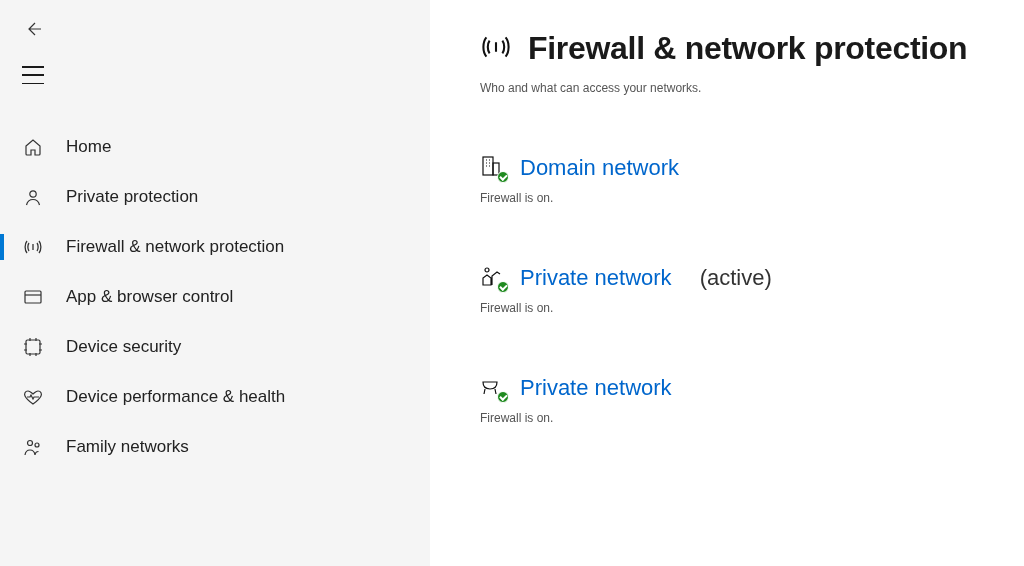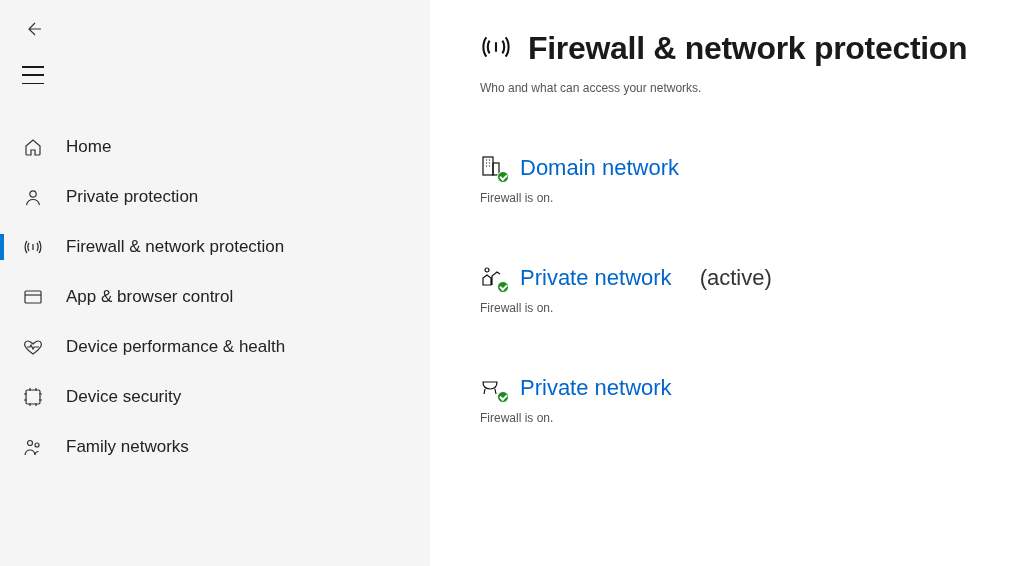--- a/index.html
+++ b/index.html
@@ -129,35 +129,35 @@
             <rect x="2" y="4" width="16" height="12" rx="1"></rect>
             <path d="M2 8h16"></path>
           </svg>
       </span>
       <span>App &amp; browser control</span>
     </div>
 
     <div class="nav-item">
       <span class="nav-icon">
         <svg width="20" height="20" viewBox="0 0 20 20" fill="none" stroke="#333" stroke-width="1.2">
+            <rect x="3" y="3" width="14" height="14" rx="1.5"></rect>
+            <path d="M7 1v3M13 1v3M7 16v3M13 16v3M1 7h3M1 13h3M16 7h3M16 13h3"></path>
+          </svg>
+      </span>
+      <span>Device security</span>
+    </div>
+
+    <div class="nav-item">
+      <span class="nav-icon">
+        <svg width="20" height="20" viewBox="0 0 20 20" fill="none" stroke="#333" stroke-width="1.2">
             <path d="M10 17s-6-4-8-8c-1-2 0-5 3-5 2 0 3 1.5 5 3 2-1.5 3-3 5-3 3 0 4 3 3 5-2 4-8 8-8 8z"></path>
             <path d="M4 10h3l1-2 2 4 1-2h5"></path>
           </svg>
       </span>
       <span>Device performance &amp; health</span>
-    </div>
-
-    <div class="nav-item">
-      <span class="nav-icon">
-        <svg width="20" height="20" viewBox="0 0 20 20" fill="none" stroke="#333" stroke-width="1.2">
-            <rect x="3" y="3" width="14" height="14" rx="1.5"></rect>
-            <path d="M7 1v3M13 1v3M7 16v3M13 16v3M1 7h3M1 13h3M16 7h3M16 13h3"></path>
-          </svg>
-      </span>
-      <span>Device security</span>
     </div>
 
     <div class="nav-item">
       <span class="nav-icon">
         <svg width="20" height="20" viewBox="0 0 20 20" fill="none" stroke="#333" stroke-width="1.2">
             <circle cx="7" cy="6" r="2.5"></circle>
             <circle cx="14" cy="8" r="2"></circle>
             <path d="M2 18c0.5-3.5 3-5 5-5s4.5 1.5 5 5M12 18c0.3-2.5 2-3.5 3.5-3.5"></path>
           </svg>
       </span>

